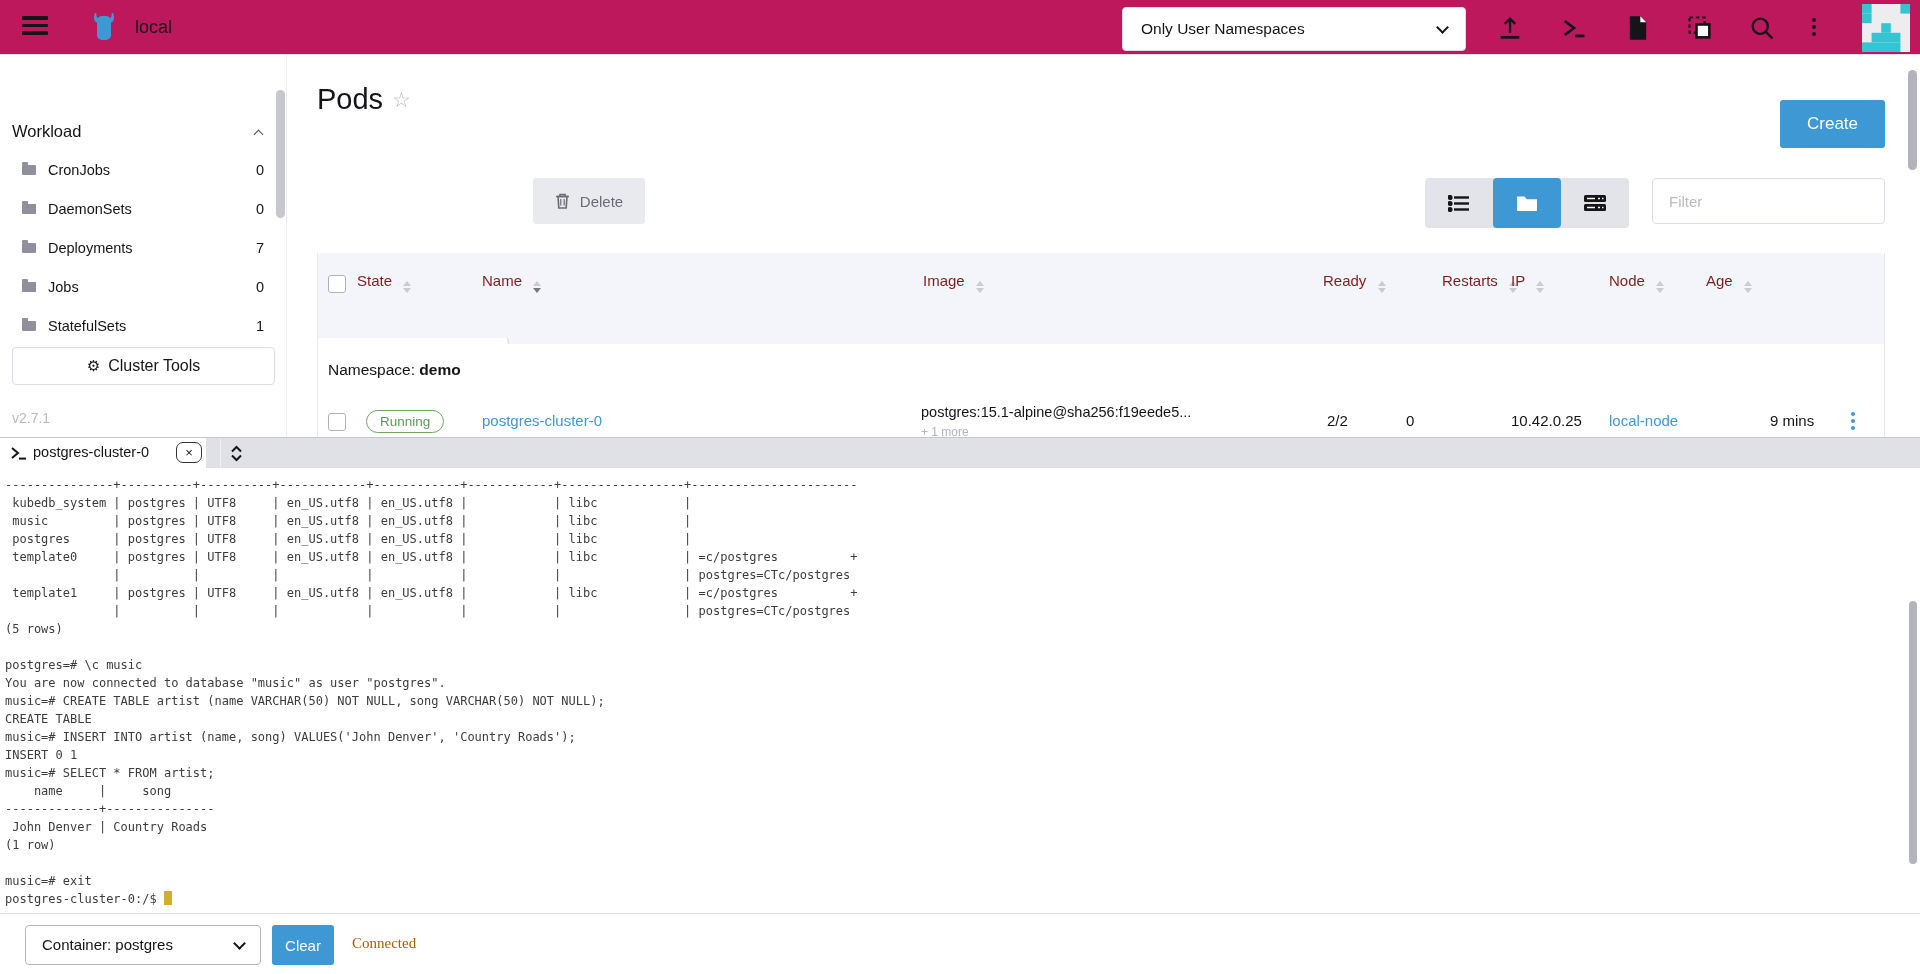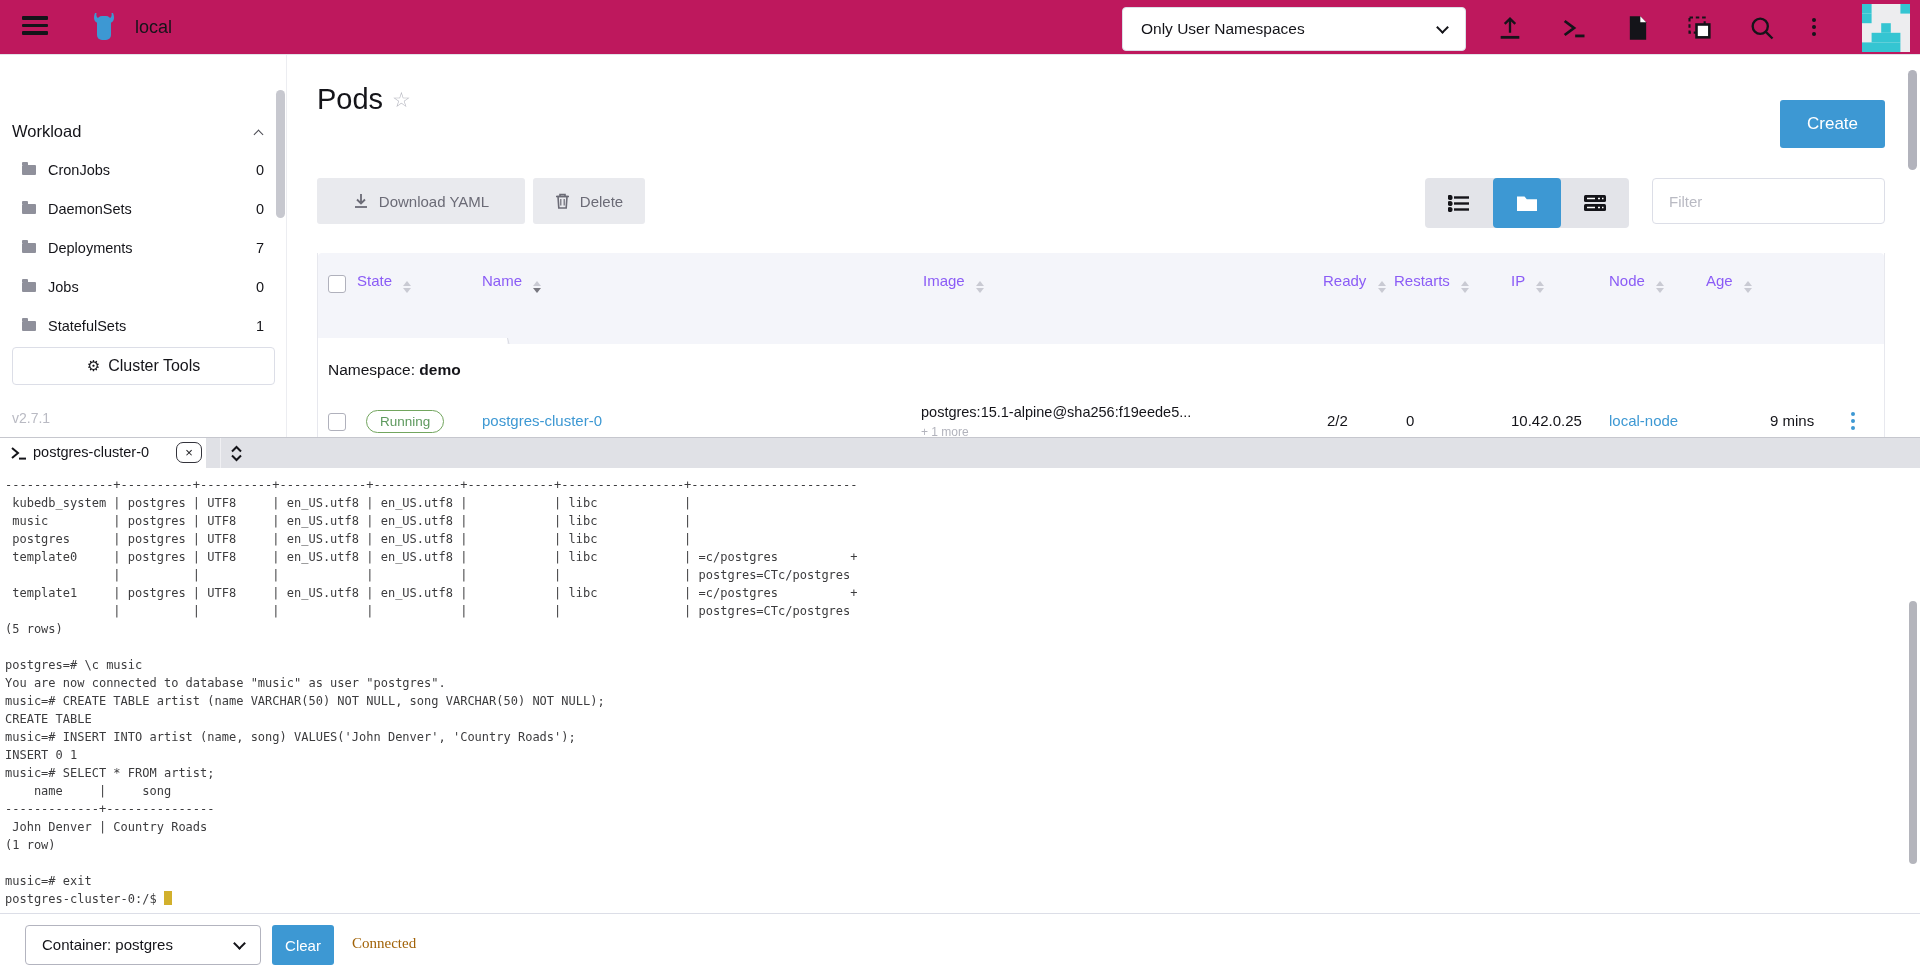--- a/index.html
+++ b/index.html
@@ -69,21 +69,21 @@
   .main-scroll { position:absolute; left:1621px; top:15px; width:9px; height:100px;
     background:#b2b3bc; border-radius:5px; }
 
   
   .table-box { position:absolute; left:30px; top:198px; width:1568px; height:210px;
     border-left:1px solid #e7e8ee; border-right:1px solid #e7e8ee; }
   .thead { position:absolute; left:0; top:0; width:100%; height:91px; background:#f4f5fa;
     border-radius:4px 4px 0 0; }
   .checkbox { position:absolute; width:18px; height:18px; border:1px solid #b0b1bc;
     border-radius:3px; background:#fff; cursor:pointer; }
-  .col { position:absolute; top:19px; font-size:15px; color:#8b5cf6; cursor:pointer; white-space:nowrap; }
+  .col { position:absolute; top:19px; font-size:15px; color:#7f1d1d; cursor:pointer; white-space:nowrap; }
   .sorts { display:inline-flex; flex-direction:column; gap:2px; margin-left:7px; }
   .tri-up { width:0; height:0; border-left:4px solid transparent; border-right:4px solid transparent;
     border-bottom:5px solid #c9cad3; }
   .tri-down { width:0; height:0; border-left:4px solid transparent; border-right:4px solid transparent;
     border-top:5px solid #c9cad3; }
   .tri-down.on { border-top-color:#77777f; }
   .tab-notch { position:absolute; left:0; top:85px; width:189px; height:6px; background:#fff; }
   .group-row { position:absolute; left:0; top:91px; width:100%; height:56px; background:#fff; }
   .group-lbl { position:absolute; left:10px; top:17px; font-size:15.5px; }
   .pod-row { position:absolute; left:0; top:147px; width:100%; height:63px; background:#fff; }
@@ -223,27 +223,20 @@
   </div>
   <div class="version">v2.7.1</div>
   <div class="sb-scroll"></div>
 </div>
 
 <div class="main">
   <h1 class="page-title">Pods</h1>
   <span class="fav-star">☆</span>
   <button class="btn btn-primary create-btn">Create</button>
 
-  <button class="btn btn-disabled dl-btn">
-    <svg width="16" height="16" viewBox="0 0 16 16" fill="none" stroke="#6b6b76" stroke-width="1.8">
-      <path d="M8 1 V10 M4 6.5 L8 10.5 L12 6.5"></path>
-        <path d="M2 14 H14"></path>
-    </svg>
-    <span>Download YAML</span>
-  </button>
   <button class="btn btn-disabled del-btn">
     <svg width="15" height="16" viewBox="0 0 15 16" fill="none" stroke="#6b6b76" stroke-width="1.6">
       <path d="M1 3.5 H14 M5 3.5 V1.5 H10 V3.5"></path>
       <path d="M3 3.5 L3.8 15 H11.2 L12 3.5 Z"></path>
       <path d="M5.8 6 V12.5 M9.2 6 V12.5" stroke-width="1.2"></path>
     </svg>
     <span>Delete</span>
   </button>
 
   <div class="toggles">
@@ -299,21 +292,21 @@
             <span class="tri-down"></span>
           </span>
       </div>
       <div class="col" style="left:1005px">
         <span>Ready</span>
         <span class="sorts">
             <span class="tri-up"></span>
             <span class="tri-down"></span>
           </span>
       </div>
-      <div class="col" style="left:1076px">
+      <div class="col" style="left:1124px">
         <span>Restarts</span>
         <span class="sorts">
             <span class="tri-up"></span>
             <span class="tri-down"></span>
           </span>
       </div>
       <div class="col" style="left:1193px">
         <span>IP</span>
         <span class="sorts">
             <span class="tri-up"></span>

